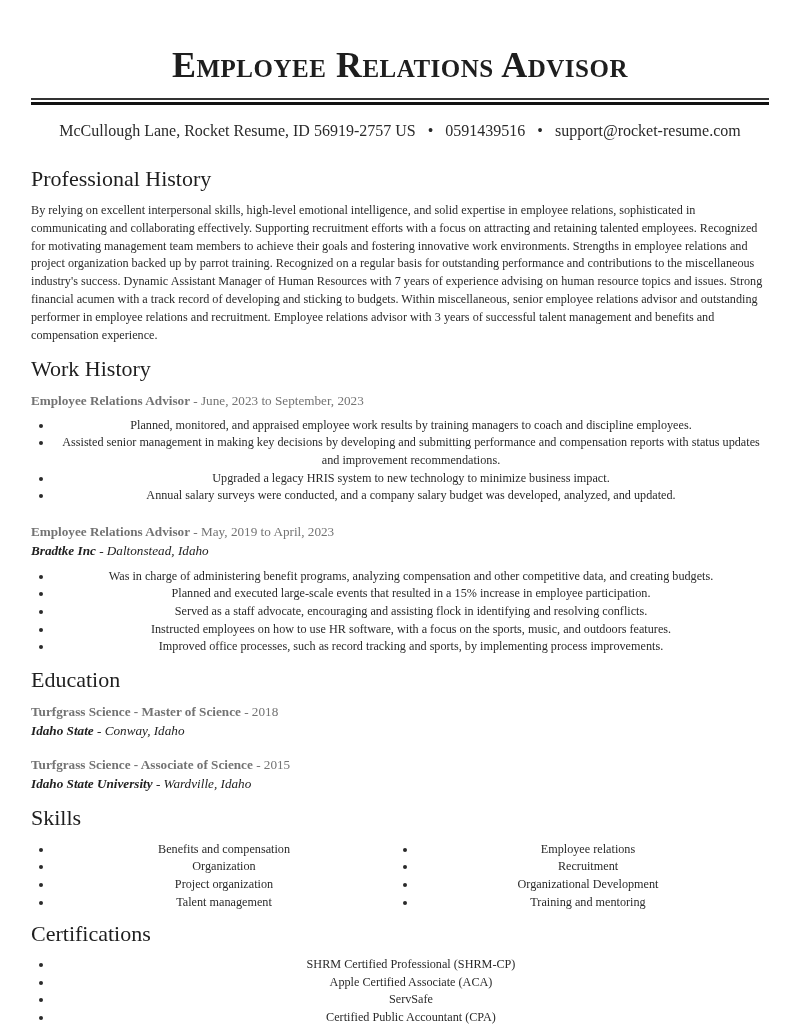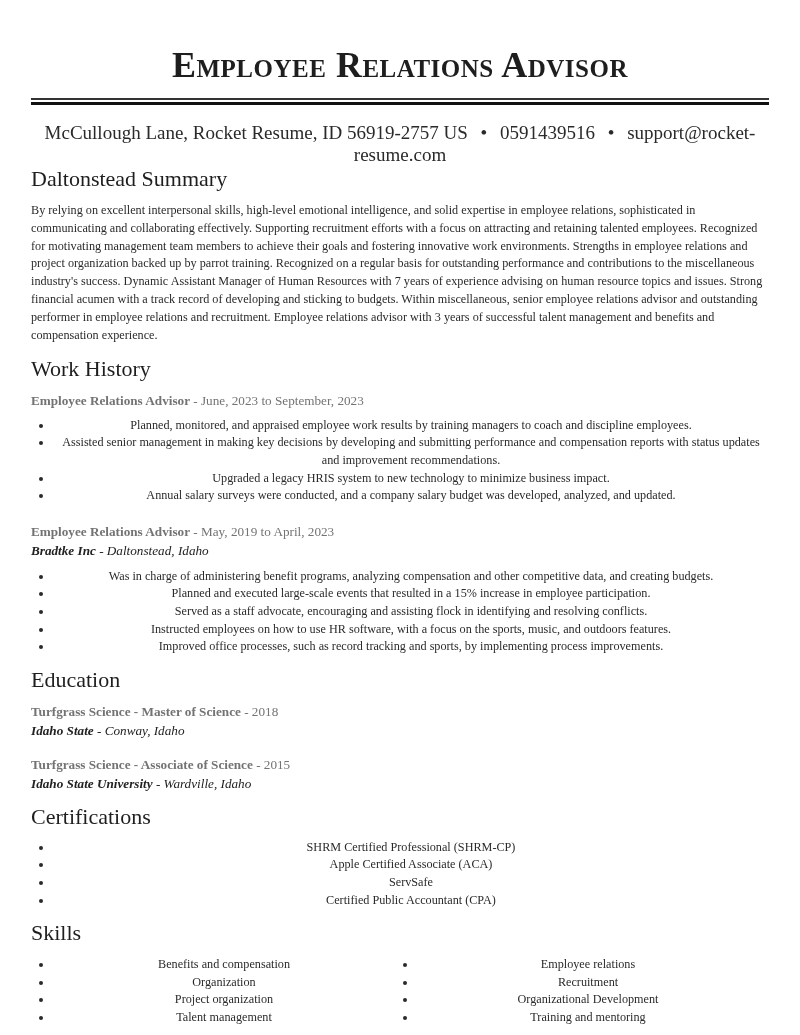--- a/index.html
+++ b/index.html
@@ -21,21 +21,21 @@
       letter-spacing: 0.5px;
       color: #1e1e1e;
       padding-top: 28px;
       height: 80px;
       line-height: 42px;
     }
     .rule-thin { height: 2px; background: #333; margin-top: 2px; }
     .rule-thick { height: 3px; background: #111; margin-top: 2px; }
     .contact {
       text-align: center;
-      font-size: 19px;
+      font-size: 16px;
       margin-top: 17px;
       color: #2a2a2a;
       height: 20px;
     }
     .contact .sep { margin: 0 8px; }
     h2.section {
       font-weight: 400;
       font-size: 22px;
       color: #1e1e1e;
       line-height: 28px;
@@ -87,21 +87,21 @@
 
   <div class="contact">
     <span>McCullough Lane, Rocket Resume, ID 56919-2757 US</span>
     <span class="sep">•</span>
     <span>0591439516</span>
     <span class="sep">•</span>
     <span>support@rocket-resume.com</span>
   </div>
 
   <section>
-    <h2 class="section summary-title">Daltonstead Summary</h2>
+    <h2 class="section summary-title">Professional History</h2>
     <p class="summary">By relying on excellent interpersonal skills, high-level emotional intelligence, and solid expertise in employee relations, sophisticated in communicating and collaborating effectively. Supporting recruitment efforts with a focus on attracting and retaining talented employees. Recognized for motivating management team members to achieve their goals and fostering innovative work environments. Strengths in employee relations and project organization backed up by parrot training. Recognized on a regular basis for outstanding performance and contributions to the miscellaneous industry's success. Dynamic Assistant Manager of Human Resources with 7 years of experience advising on human resource topics and issues. Strong financial acumen with a track record of developing and sticking to budgets. Within miscellaneous, senior employee relations advisor and outstanding performer in employee relations and recruitment. Employee relations advisor with 3 years of successful talent management and benefits and compensation experience.</p>
   </section>
 
   <section>
     <h2 class="section work-title">Work History</h2>
 
     <div class="job1">
       <div class="job-head">
         <b>Employee Relations Advisor</b><span> - June, 2023 to September, 2023</span>
       </div>
@@ -146,40 +146,40 @@
       <div class="job-head">
         <b>Turfgrass Science - Associate of Science</b><span> - 2015</span>
       </div>
       <div class="job-sub">
         <b>Idaho State University</b><span> - Wardville, Idaho</span>
       </div>
     </div>
   </section>
 
   <section>
-    <h2 class="section cert-title">Certifications</h2>
-    <ul class="bullets cert-list">
-      <li>SHRM Certified Professional (SHRM-CP)</li>
-      <li>Apple Certified Associate (ACA)</li>
-      <li>ServSafe</li>
-      <li>Certified Public Accountant (CPA)</li>
-    </ul>
-  </section>
-
-  <section>
     <h2 class="section skills-title">Skills</h2>
     <div class="skills-grid">
       <ul class="bullets">
         <li>Benefits and compensation</li>
         <li>Organization</li>
         <li>Project organization</li>
         <li>Talent management</li>
       </ul>
       <ul class="bullets">
         <li>Employee relations</li>
         <li>Recruitment</li>
         <li>Organizational Development</li>
         <li>Training and mentoring</li>
       </ul>
     </div>
   </section>
 
+  <section>
+    <h2 class="section cert-title">Certifications</h2>
+    <ul class="bullets cert-list">
+      <li>SHRM Certified Professional (SHRM-CP)</li>
+      <li>Apple Certified Associate (ACA)</li>
+      <li>ServSafe</li>
+      <li>Certified Public Accountant (CPA)</li>
+    </ul>
+  </section>
+
 </div>
 
 </body></html>

